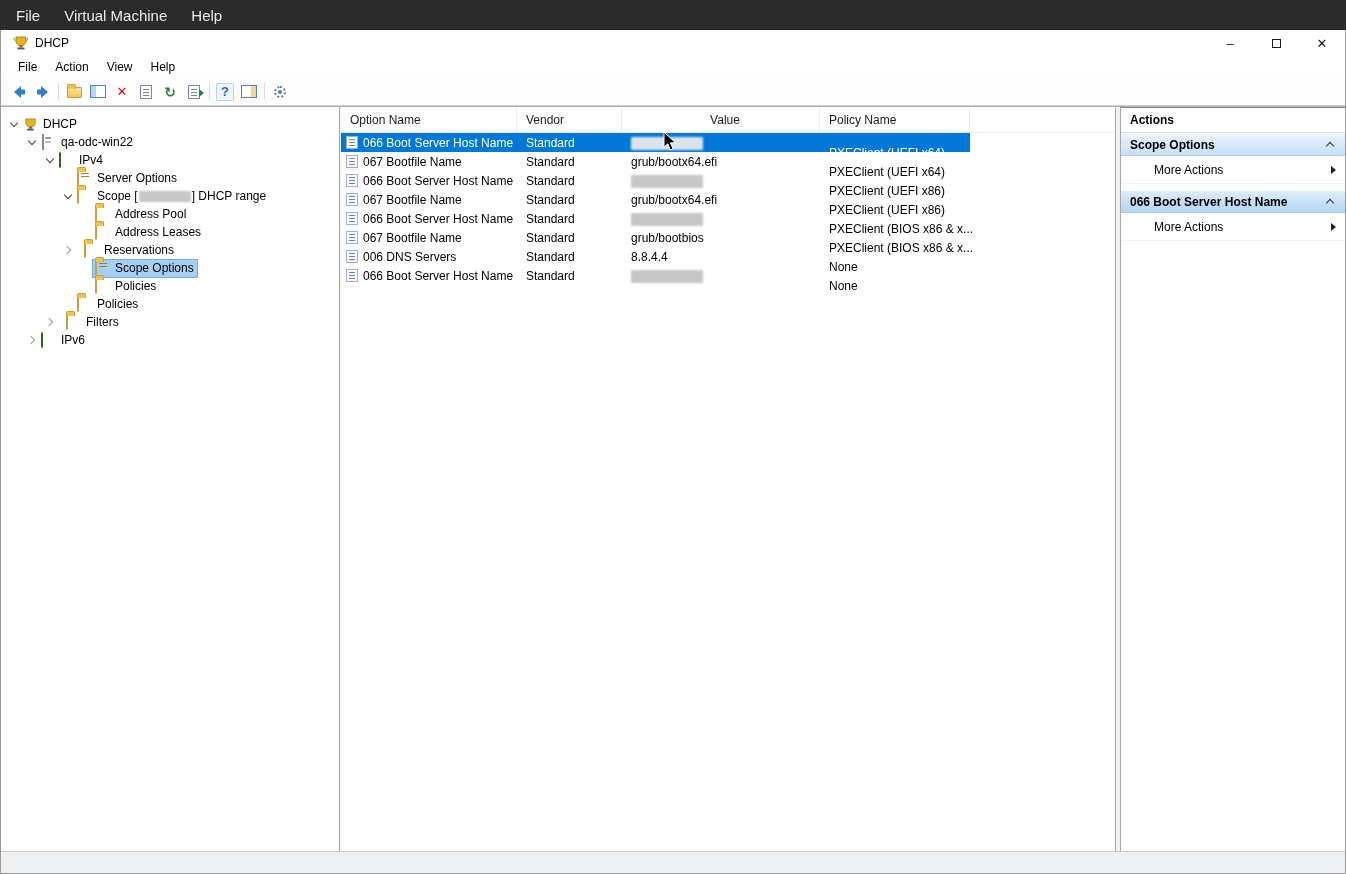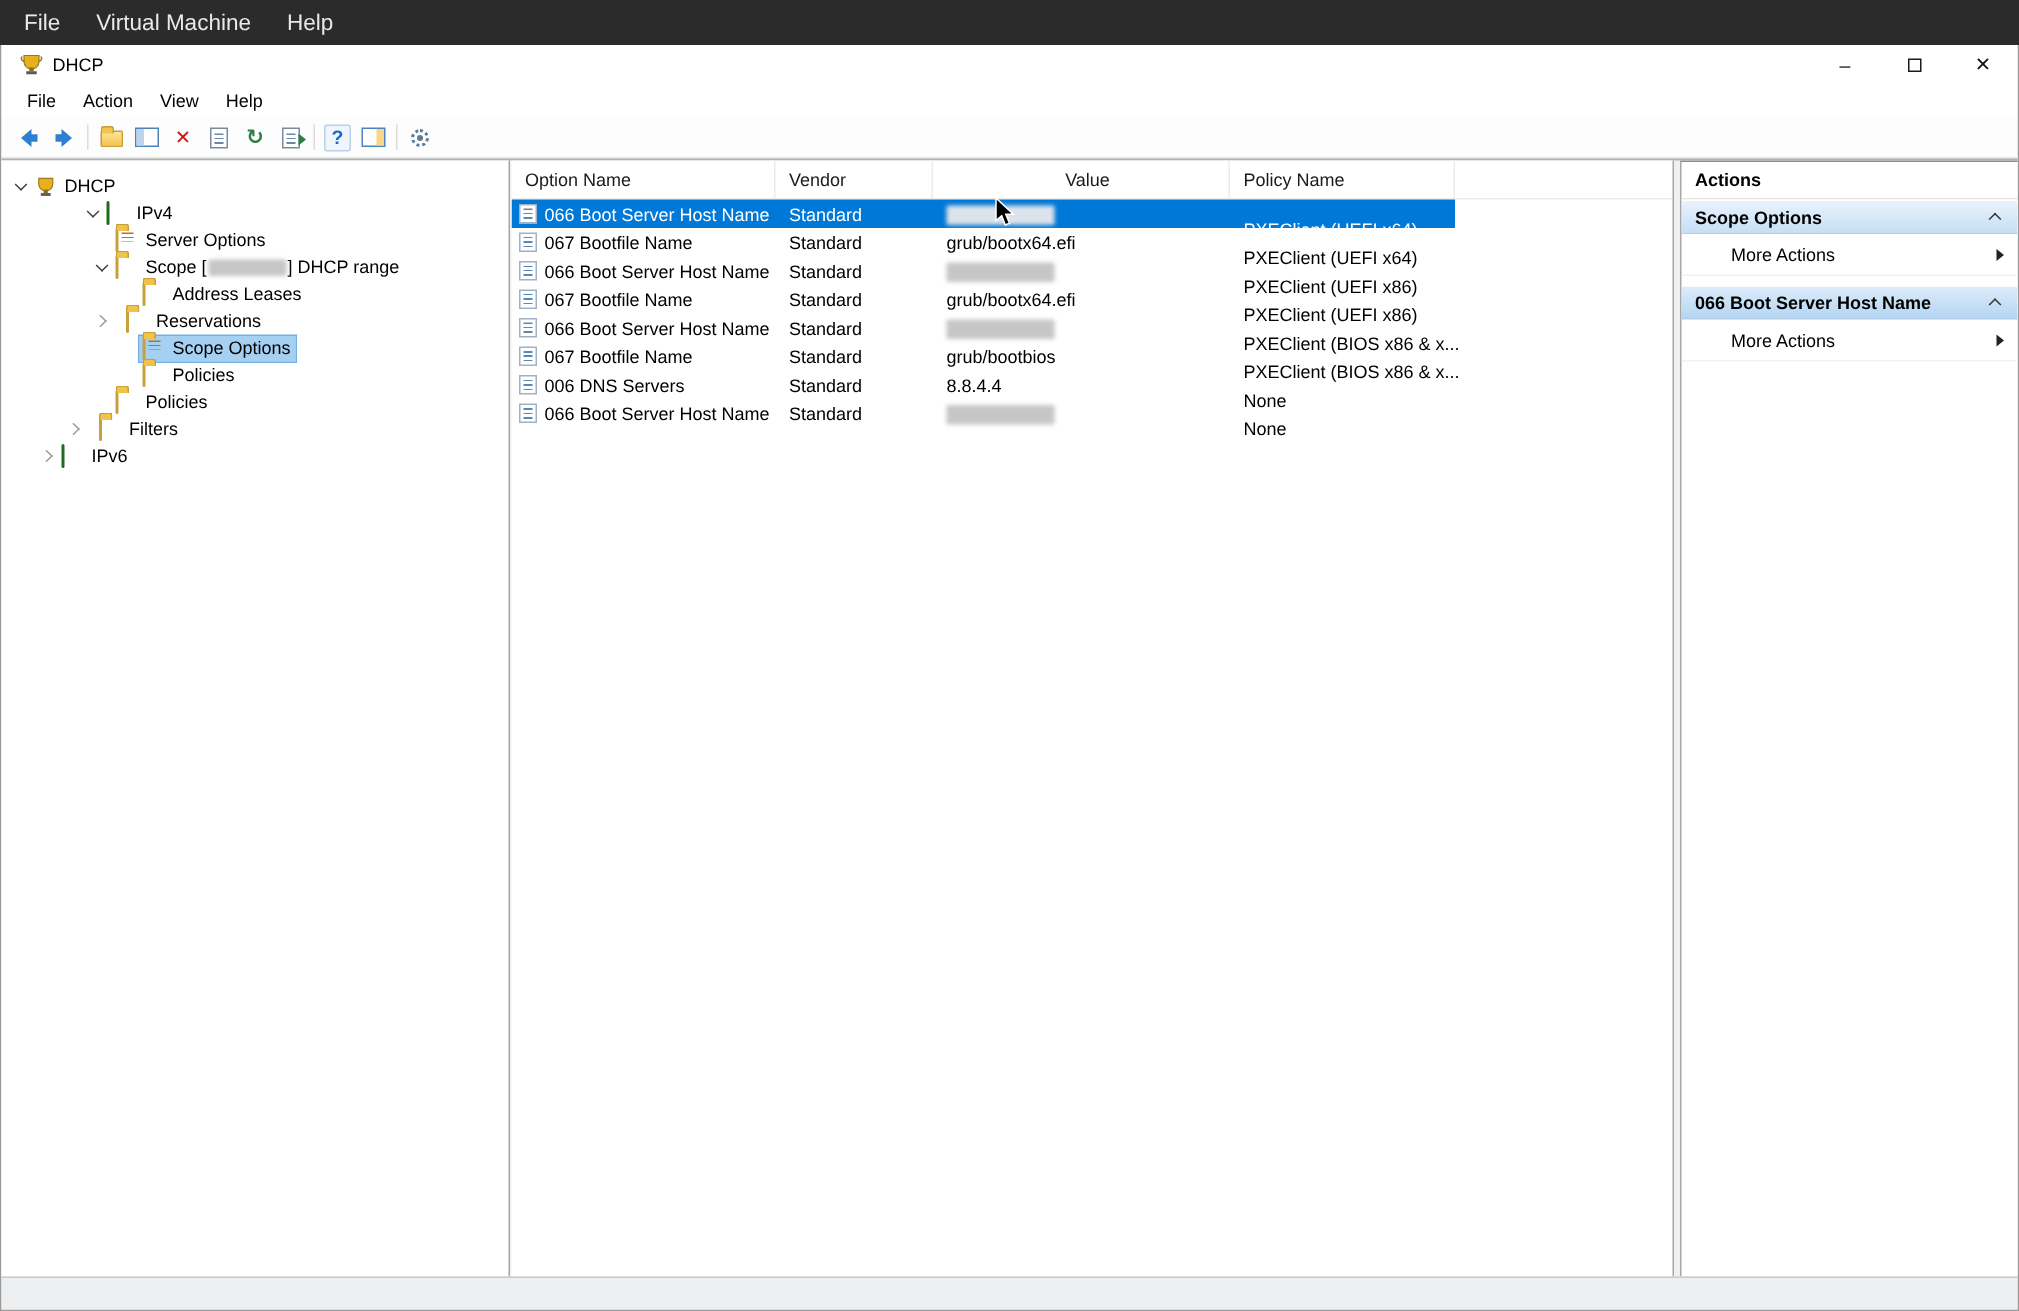--- a/index.html
+++ b/index.html
@@ -224,22 +224,29 @@
           <svg width="15" height="15" viewBox="0 0 16 16">
                 <path d="M3 2h10v4a5 5 0 0 1-10 0z" fill="#e8b021" stroke="#9c7a14" stroke-width="0.8"></path>
                 <rect x="6.5" y="10" width="3" height="2.5" fill="#8a6d1f"></rect>
                 <rect x="4.5" y="12.5" width="7" height="2" fill="#5a5a5a"></rect>
               </svg>
         </span>
             <span>DHCP</span>
           </span>
       </div>
 
-
-      <div class="tree-row" style="padding-left:56px">
+      <div class="tree-row" style="padding-left:26px">
+        <span class="chev down"></span>
+        <span class="node">
+            <span class="tree-icon"><span class="icon-server"></span></span>
+            <span>qa-odc-win22</span>
+          </span>
+      </div>
+
+      <div class="tree-row" style="padding-left:44px">
         <span class="chev down"></span>
         <span class="node">
             <span class="tree-icon"><span class="icon-ip"></span></span>
             <span>IPv4</span>
           </span>
       </div>
 
       <div class="tree-row" style="padding-left:62px">
         <span class="chev"></span>
         <span class="node">
@@ -249,20 +256,27 @@
       </div>
 
       <div class="tree-row" style="padding-left:62px">
         <span class="chev down"></span>
         <span class="node">
             <span class="tree-icon"><span class="icon-folder"></span></span>
             <span><span>Scope [</span><span class="redact-sm"></span><span>] DHCP range</span></span>
           </span>
       </div>
 
+      <div class="tree-row" style="padding-left:80px">
+        <span class="chev"></span>
+        <span class="node">
+            <span class="tree-icon"><span class="icon-folder"></span></span>
+            <span>Address Pool</span>
+          </span>
+      </div>
 
       <div class="tree-row" style="padding-left:80px">
         <span class="chev"></span>
         <span class="node">
             <span class="tree-icon"><span class="icon-folder"></span></span>
             <span>Address Leases</span>
           </span>
       </div>
 
       <div class="tree-row" style="padding-left:62px">

